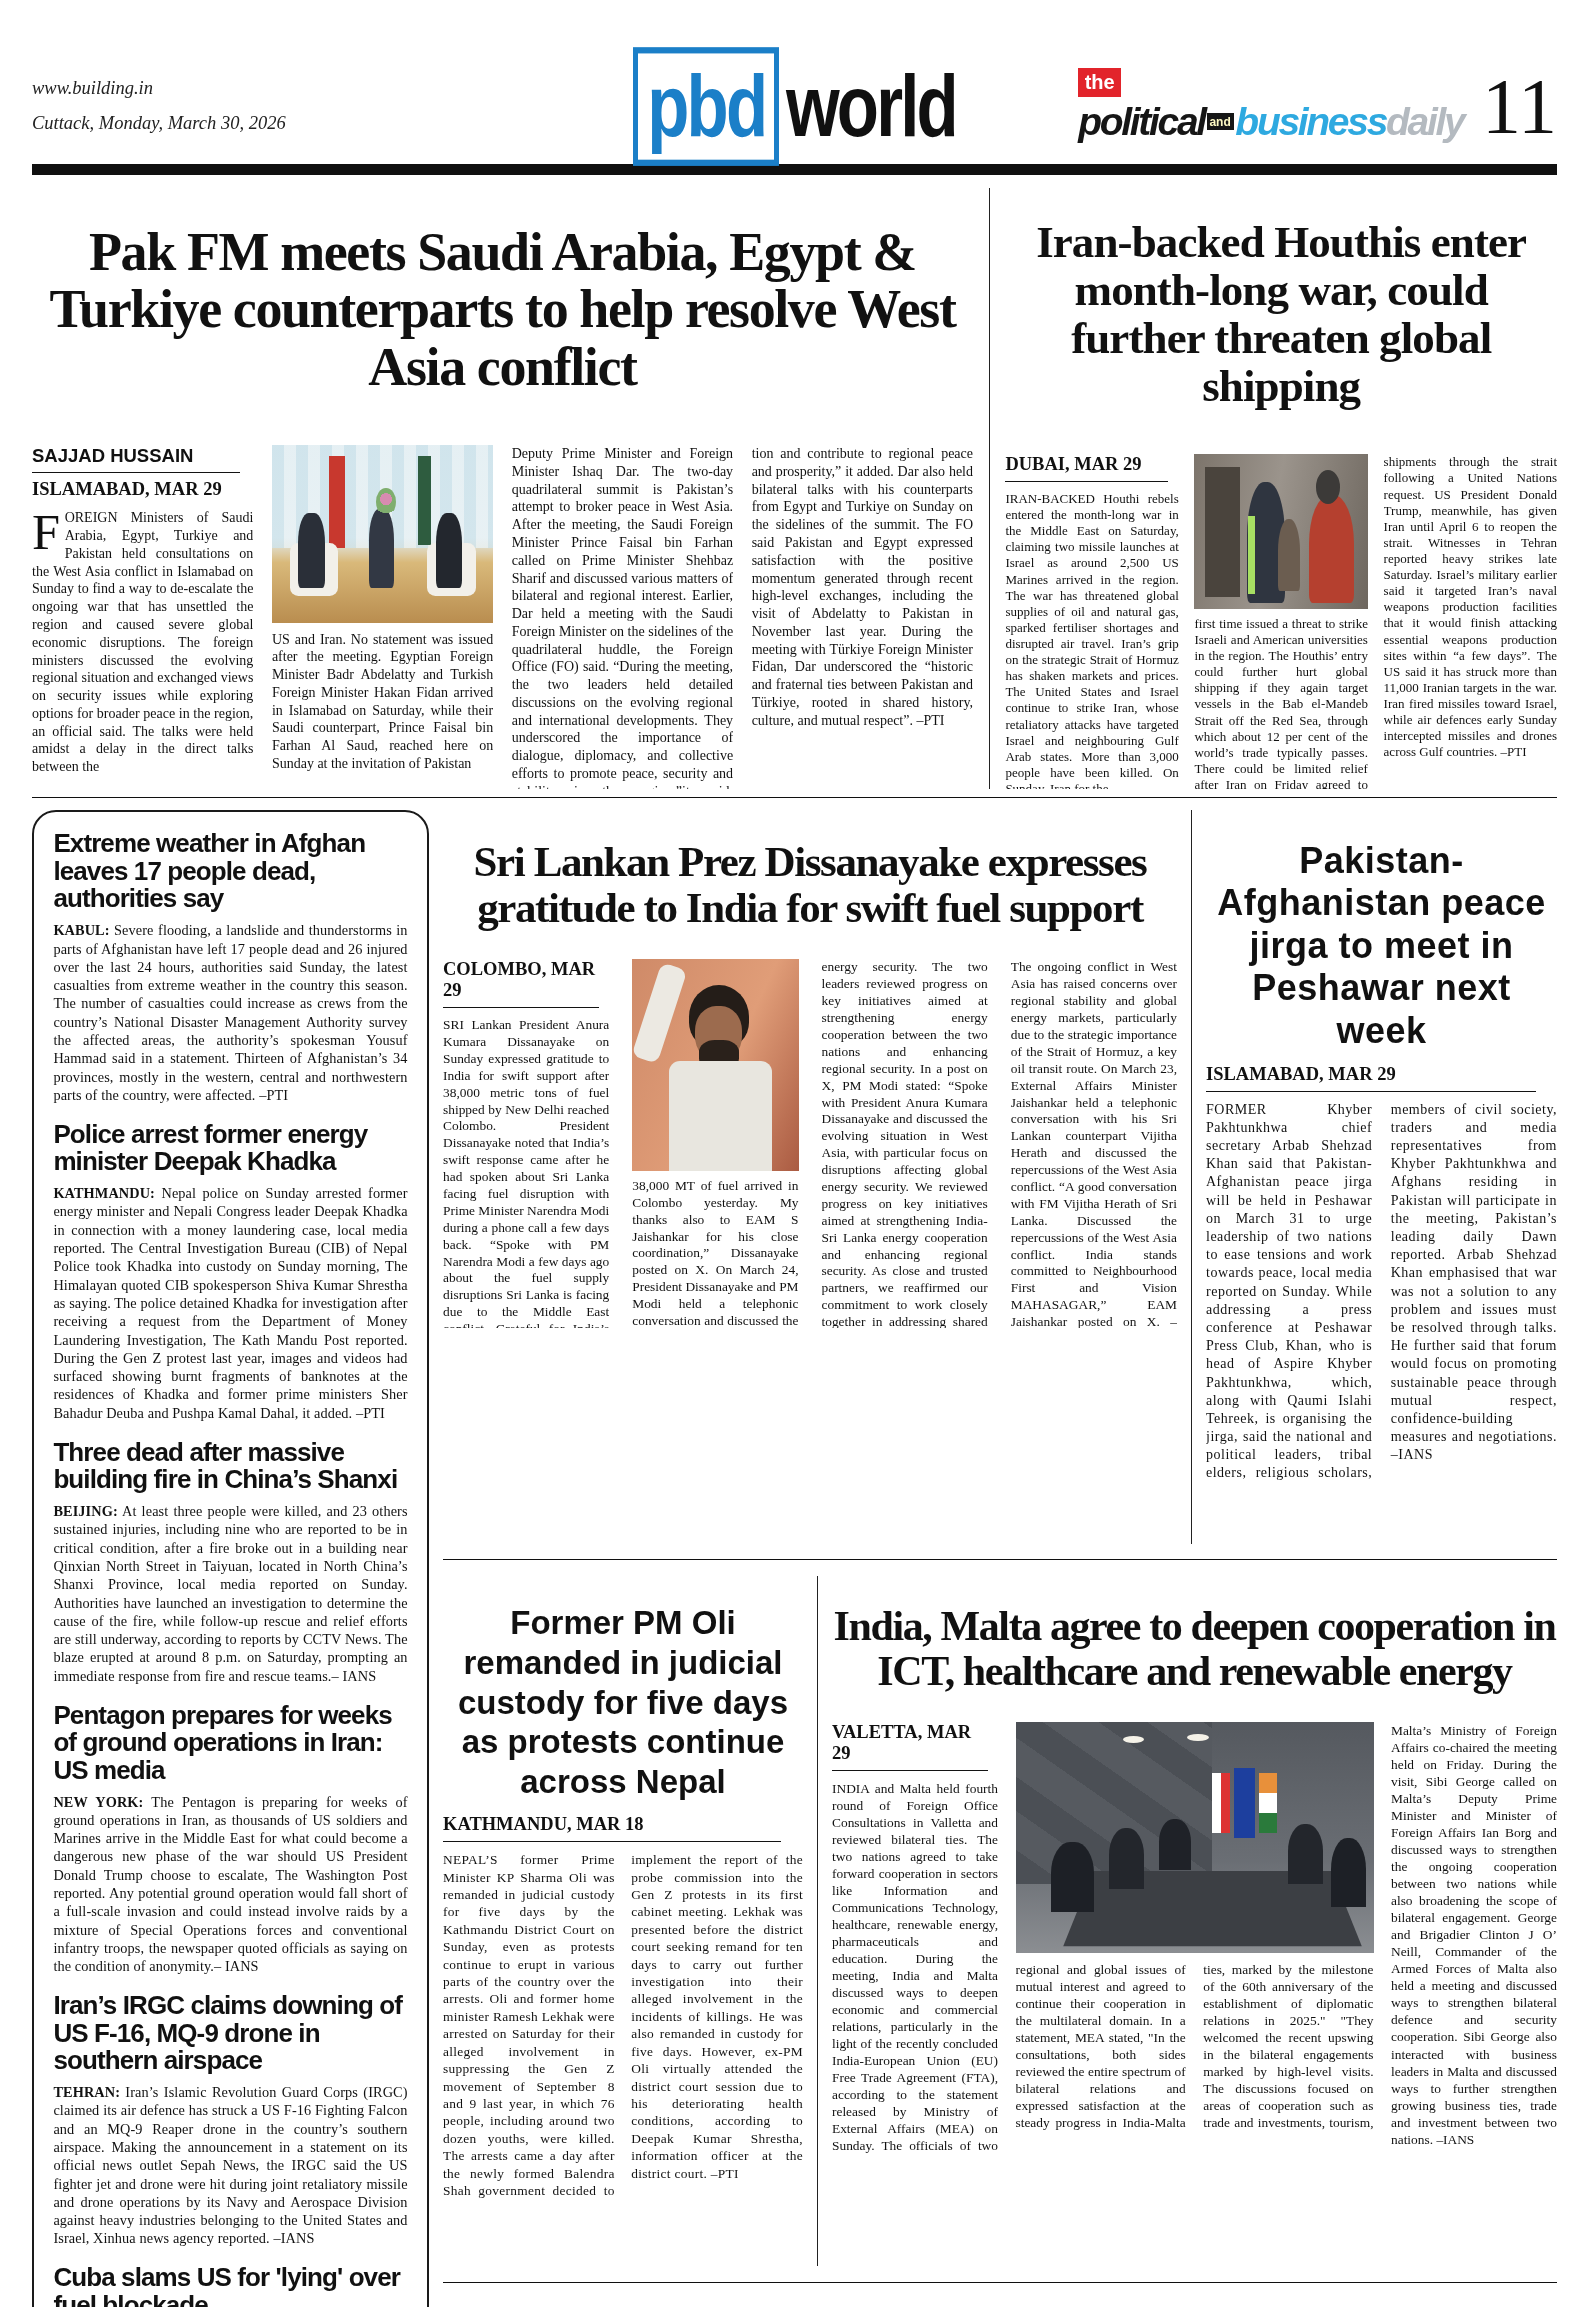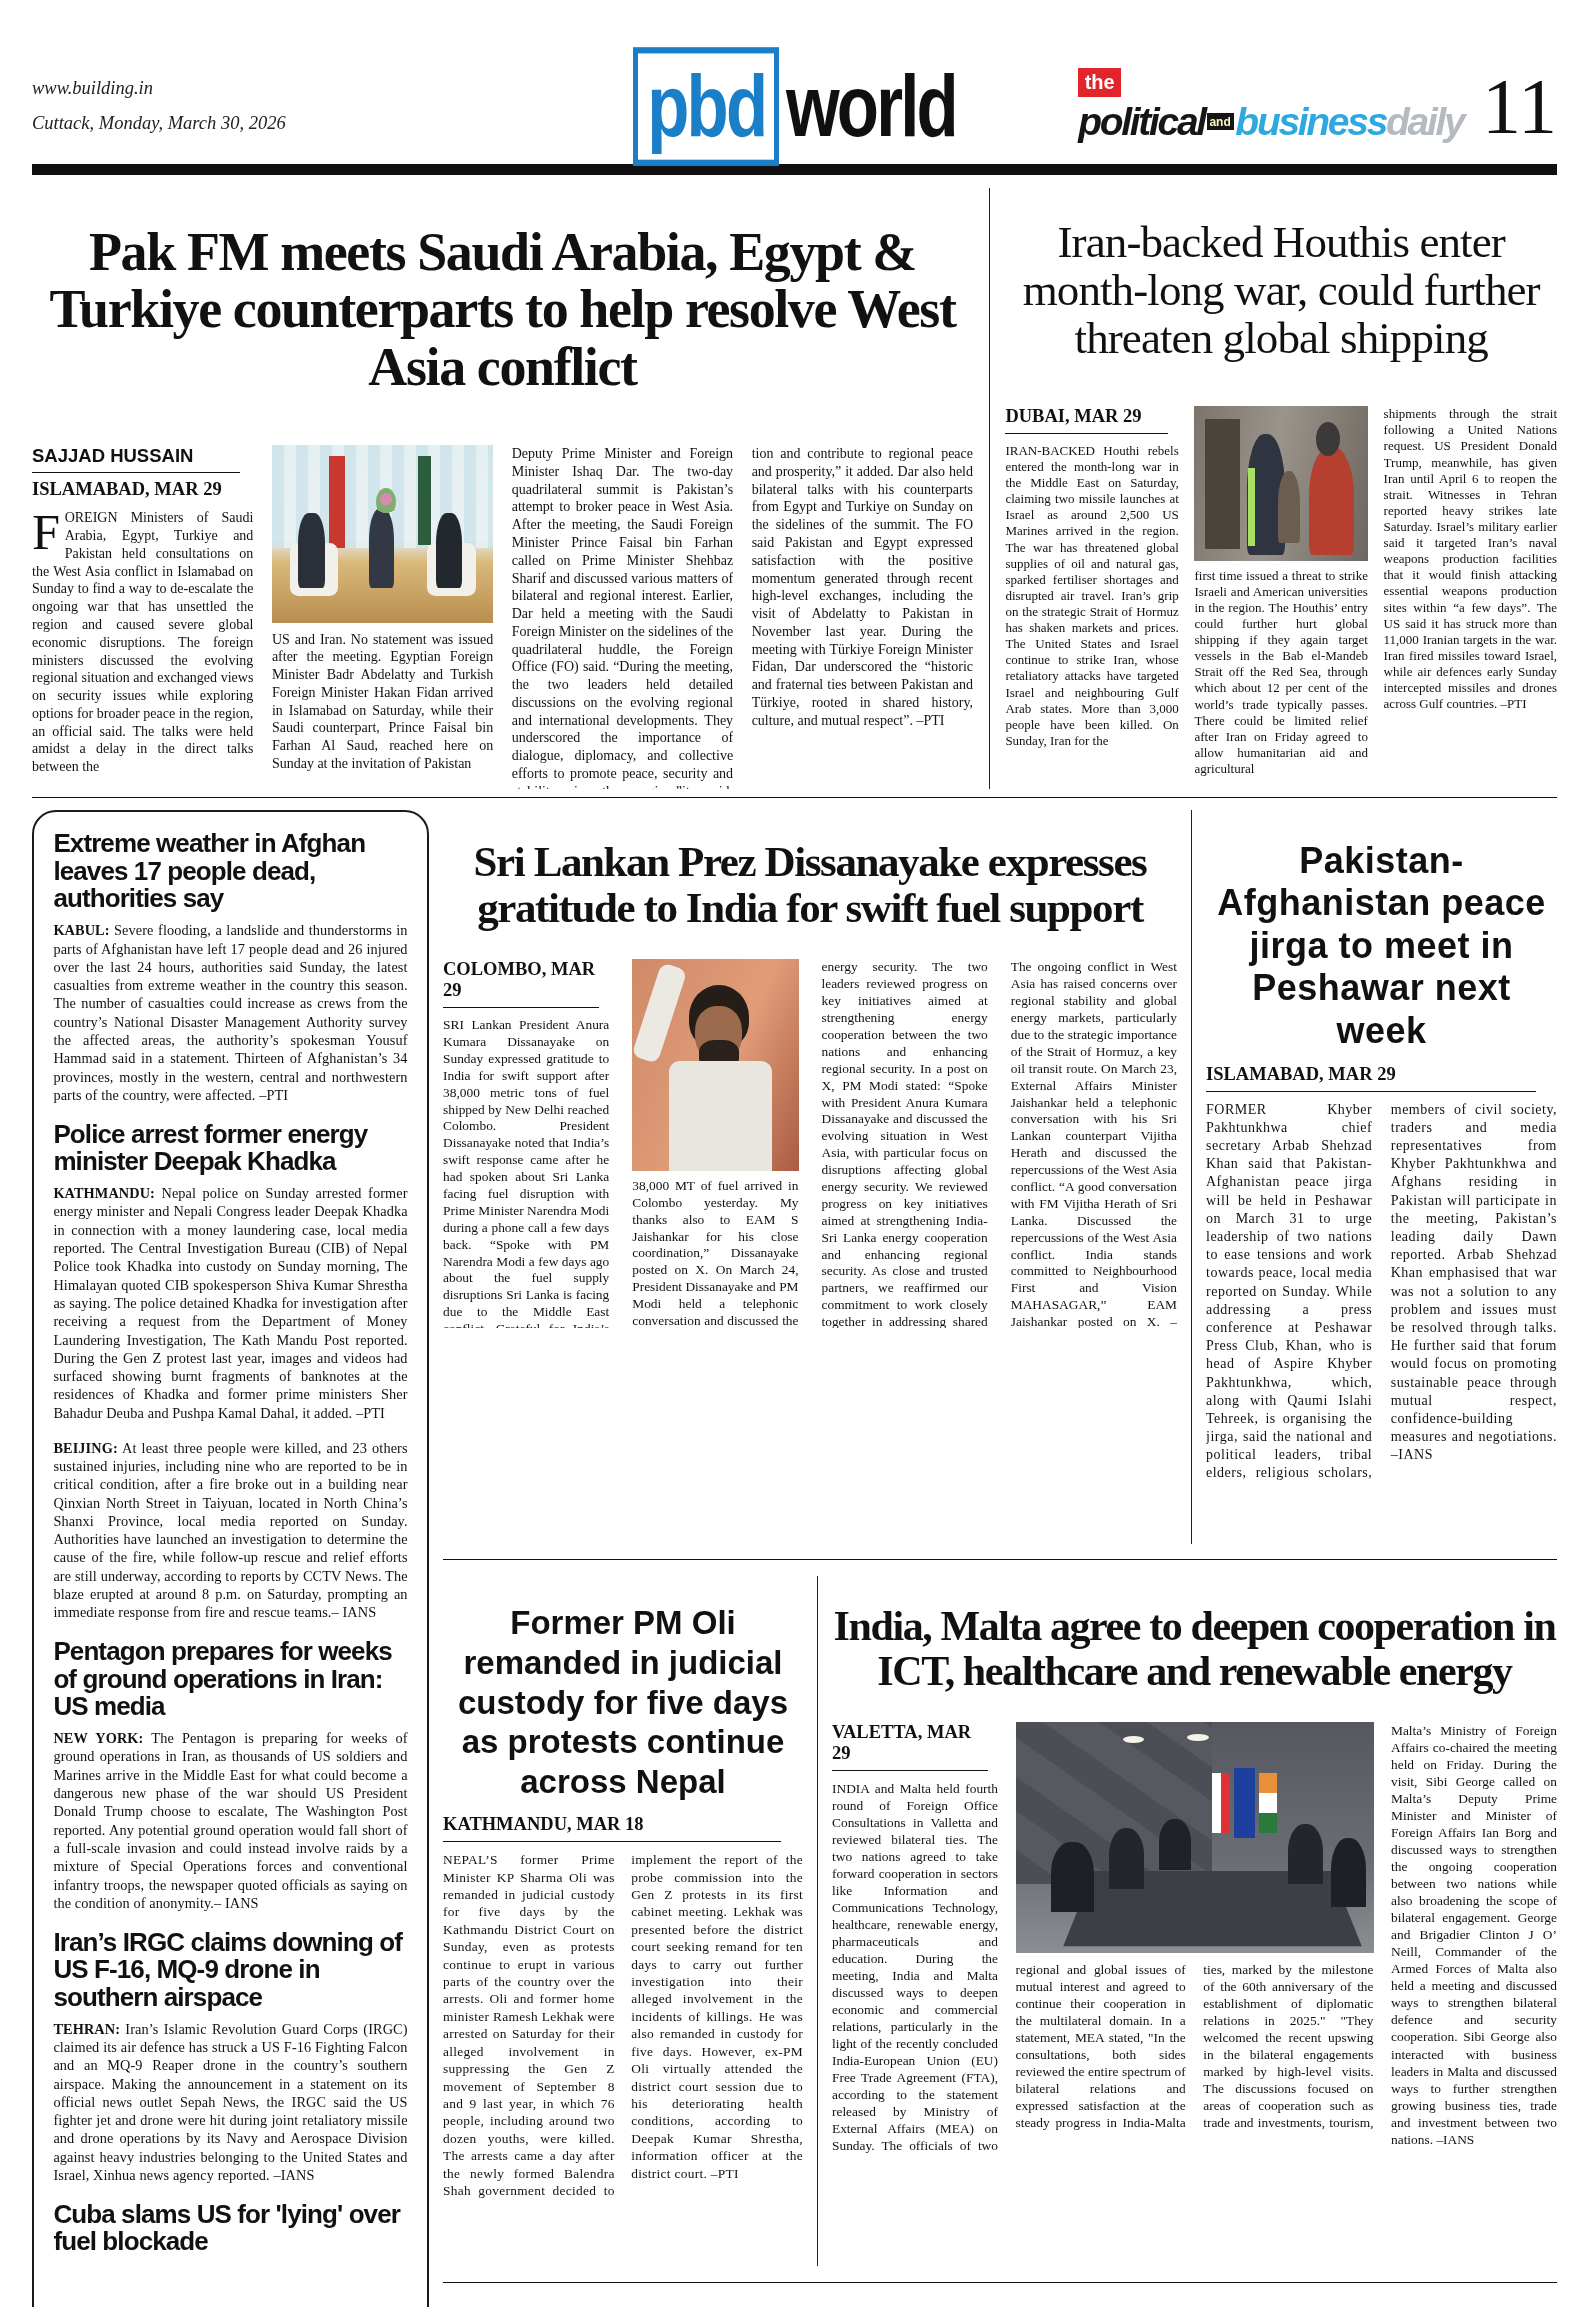--- a/index.html
+++ b/index.html
@@ -52,21 +52,21 @@
   .pm-curtain{left:0;top:0;right:0;height:58%;background:repeating-linear-gradient(90deg,#cfe4ec 0 12px,#e9f2f5 12px 24px);opacity:.8;}
   .pm-flag-tr{left:26%;top:6%;width:7%;height:52%;background:#c8382e;}
   .pm-flag-pk{left:66%;top:6%;width:6%;height:50%;background:#2e5c3f;}
   .pm-sofa1{left:8%;top:55%;width:22%;height:30%;background:#f2f0ea;border-radius:8.3px;}
   .pm-sofa2{left:70%;top:55%;width:22%;height:30%;background:#f2f0ea;border-radius:8.3px;}
   .pm-man1{left:12%;top:38%;width:12%;height:42%;background:#2a2f38;border-radius:40% 40% 10% 10%;}
   .pm-man2{left:44%;top:36%;width:11%;height:44%;background:#323844;border-radius:40% 40% 10% 10%;}
   .pm-man3{left:74%;top:38%;width:12%;height:42%;background:#23272e;border-radius:40% 40% 10% 10%;}
   .pm-flowers{left:47%;top:24%;width:9%;height:16%;background:radial-gradient(circle at 50% 40%,#d88bb0 0 30%,#7fae6e 31% 70%,transparent 71%);border-radius:50%;}
   .houthis{flex:1;display:flex;flex-direction:column;}
-  .hou-hl{font-weight:400;font-size:45px;letter-spacing:-0.9px;}
+  .hou-hl{font-weight:700;font-size:45px;letter-spacing:-0.9px;}
   .hou-cols{display:flex;gap:15.7px;margin-top:14px;height:436px;overflow:hidden;}
   .hou-cols .col{flex:1;overflow:hidden;}
   .hou-body{font-size:13px;line-height:1.24;text-align:justify;}
   .photo-rubble{height:155px;background:linear-gradient(100deg,#7c746b 0%,#9b948c 45%,#6e675f 100%);margin-bottom:6.5px;}
   .pr-door{left:6%;top:8%;width:20%;height:84%;background:#4a443d;}
   .pr-man{left:30%;top:18%;width:22%;height:78%;background:#2f3540;border-radius:45% 45% 8% 8%;}
   .pr-stripe{left:31%;top:40%;width:4%;height:50%;background:#a8e063;}
   .pr-child{left:48%;top:42%;width:13%;height:46%;background:#6b5d50;border-radius:45% 45% 8% 8%;}
   .pr-red{left:66%;top:26%;width:26%;height:70%;background:#b5402f;border-radius:45% 45% 8% 8%;}
   .pr-head{left:70%;top:10%;width:14%;height:22%;background:#3c3a38;border-radius:50%;}
@@ -219,20 +219,21 @@
     <div class="briefs">
       <div class="brief">
         <h3>Extreme weather in Afghan leaves 17 people dead, authorities say</h3>
         <p><b>KABUL:</b> <span>Severe flooding, a landslide and thunderstorms in parts of Afghanistan have left 17 people dead and 26 injured over the last 24 hours, authorities said Sunday, the latest casualties from extreme weather in the country this season. The number of casualties could increase as crews from the country’s National Disaster Management Authority survey the affected areas, the authority’s spokesman Yousuf Hammad said in a statement. Thirteen of Afghanistan’s 34 provinces, mostly in the western, central and northwestern parts of the country, were affected. –PTI</span></p>
       </div>
       <div class="brief">
         <h3>Police arrest former energy minister Deepak Khadka</h3>
         <p><b>KATHMANDU:</b> <span>Nepal police on Sunday arrested former energy minister and Nepali Congress leader Deepak Khadka in connection with a money laundering case, local media reported. The Central Investigation Bureau (CIB) of Nepal Police took Khadka into custody on Sunday morning, The Himalayan quoted CIB spokesperson Shiva Kumar Shrestha as saying. The police detained Khadka for investigation after receiving a request from the Department of Money Laundering Investigation, The Kath Mandu Post reported. During the Gen Z protest last year, images and videos had surfaced showing burnt fragments of banknotes at the residences of Khadka and former prime ministers Sher Bahadur Deuba and Pushpa Kamal Dahal, it added.    –PTI</span></p>
       </div>
       <div class="brief">
+        <h3>Three dead after massive building fire in China’s Shanxi</h3>
         <p><b>BEIJING:</b> <span>At least three people were killed, and 23 others sustained injuries, including nine who are reported to be in critical condition, after a fire broke out in a building near Qinxian North Street in Taiyuan, located in North China’s Shanxi Province, local media reported on Sunday. Authorities have launched an investigation to determine the cause of the fire, while follow-up rescue and relief efforts are still underway, according to reports by CCTV News. The blaze erupted at around 8 p.m. on Saturday, prompting an immediate response from fire and rescue teams.– IANS</span></p>
       </div>
       <div class="brief">
         <h3>Pentagon prepares for weeks of ground operations in Iran: US media</h3>
         <p><b>NEW YORK:</b> <span>The Pentagon is preparing for weeks of ground operations in Iran, as thousands of US soldiers and Marines arrive in the Middle East for what could become a dangerous new phase of the war should US President Donald Trump choose to escalate, The Washington Post reported.  Any potential ground operation would fall short of a full-scale invasion and could instead involve raids by a mixture of Special Operations forces and conventional infantry troops, the newspaper quoted officials as saying on the condition of anonymity.– IANS</span></p>
       </div>
       <div class="brief">
         <h3>Iran’s IRGC claims downing of US F-16, MQ-9 drone in southern airspace</h3>
         <p><b>TEHRAN:</b> <span>Iran’s Islamic Revolution Guard Corps (IRGC) claimed its air defence has struck a US F-16 Fighting Falcon and an MQ-9 Reaper drone in the country’s southern airspace. Making the announcement in a statement on its official news outlet Sepah News, the IRGC said the US fighter jet and drone were hit during joint retaliatory missile and drone operations by its Navy and Aerospace Division against heavy industries belonging to the United States and Israel, Xinhua news agency reported. –IANS</span></p>
       </div>

